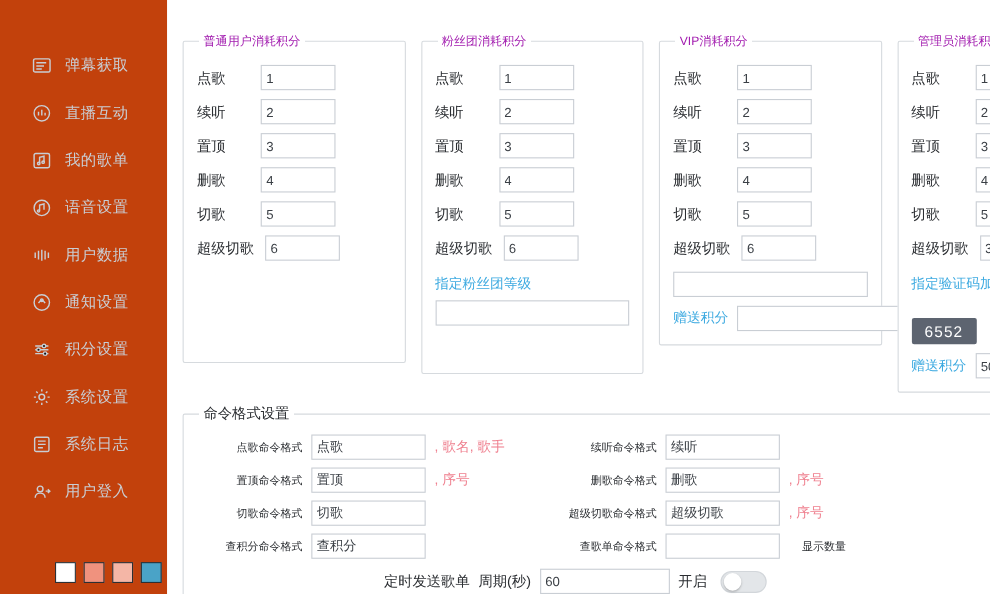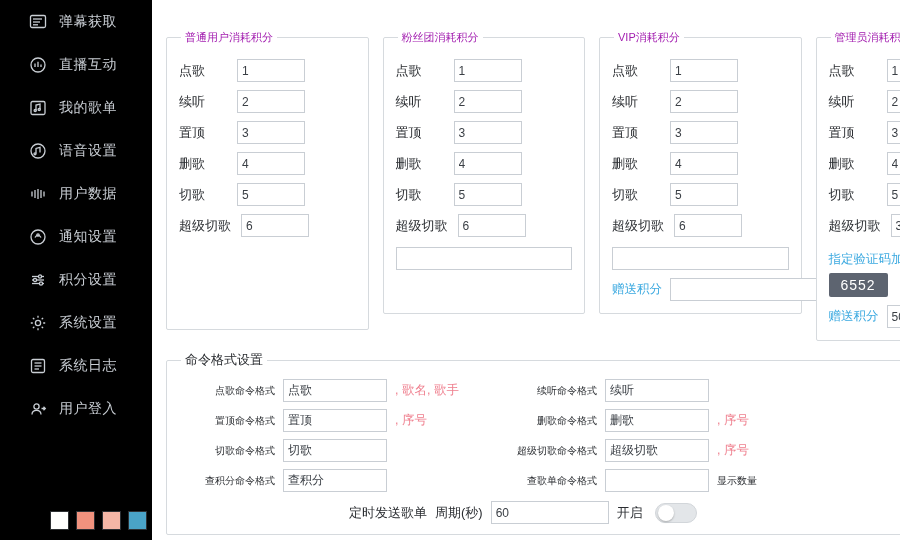--- a/index.html
+++ b/index.html
@@ -14,25 +14,26 @@
     position: relative;
     width: 900px; height: 540px;
     display: flex;
     background: #ffffff;
   }
 
   
   .sidebar {
     width: 152px;
     height: 540px;
-    background: #000000;
+    background: #c2410c;
     flex: 0 0 152px;
     position: relative;
     display: flex;
     flex-direction: column;
+    padding-top: 38px;
   }
   .nav-item {
     height: 43px;
     display: flex;
     align-items: center;
     padding-left: 28px;
     color: #c9ced4;
     font-size: 14px;
     letter-spacing: 0.5px;
     cursor: pointer;
@@ -154,21 +155,21 @@
   }
   .gift-row .glabel { color: #3ba9e0; font-size: 12.5px; white-space: nowrap; }
   .gift-row input.txt { flex: 1 1 auto; width: auto; }
 
   .code-badge {
     display: inline-block;
     background: #5d6470;
     color: #ffffff;
     font-size: 14px;
     padding: 4px 12px;
-    margin-top: 5px;
+    margin-top: 22px;
     border-radius: 2px;
     letter-spacing: 1px;
   }
 
   
   fieldset.cmd {
     border: 1px solid #d6dade;
     border-radius: 2px;
     margin: 10px 0 0 0;
     padding: 10px 12px 10px 12px;
@@ -420,20 +421,23 @@
             <input class="txt" value="4" style="">
           </div>
           <div class="field">
             <span class="lbl">切歌</span>
             <input class="txt" value="5" style="">
           </div>
           <div class="field">
             <span class="lbl wide">超级切歌</span>
             <input class="txt" value="6" style="">
           </div>
+          <div class="linkrow">
+            <a class="link">指定粉丝团等级</a>
+          </div>
           <div class="wideinput">
             <input class="txt" value="" style="">
           </div>
           <div style="height:31px"></div>
         </fieldset>
 
         <fieldset class="group">
           <legend>VIP消耗积分</legend>
           <div class="field">
             <span class="lbl">点歌</span>
@@ -531,21 +535,21 @@
           <span class="hint"></span>
           <span class="clabel">超级切歌命令格式</span>
           <input class="txt" value="超级切歌" style="">
           <span class="hint">, 序号</span>
 
           <span class="clabel">查积分命令格式</span>
           <input class="txt" value="查积分" style="">
           <span class="hint"></span>
           <span class="clabel">查歌单命令格式</span>
           <input class="txt" value="" style="">
-          <span class="clabel" style="text-align:left">显示数量</span>
+          <span class="clabel" style="text-align:center">显示数量</span>
         </div>
 
         <div class="bottom-row">
           <span class="blabel">定时发送歌单</span>
           <span class="blabel">周期(秒)</span>
           <input class="txt" value="60" style="">
           <span class="blabel">开启</span>
           <div class="toggle">
             <div class="knob"></div>
           </div>

